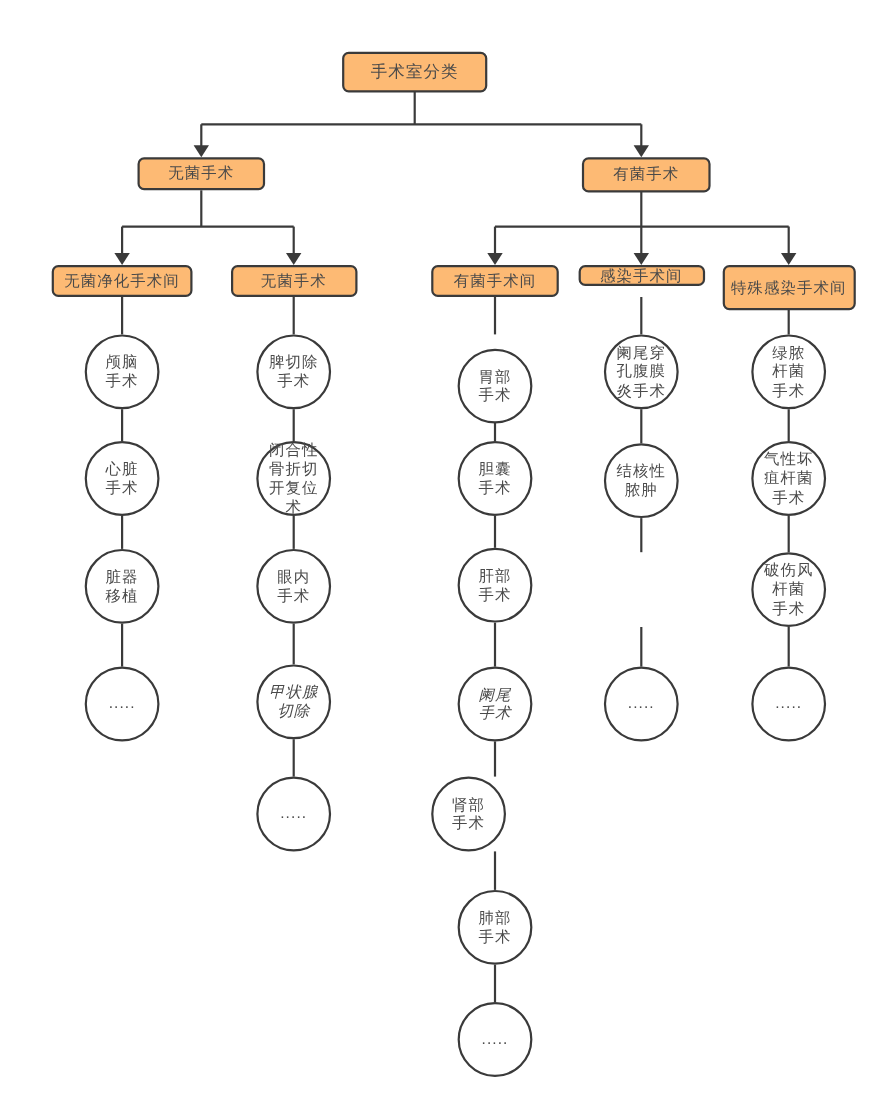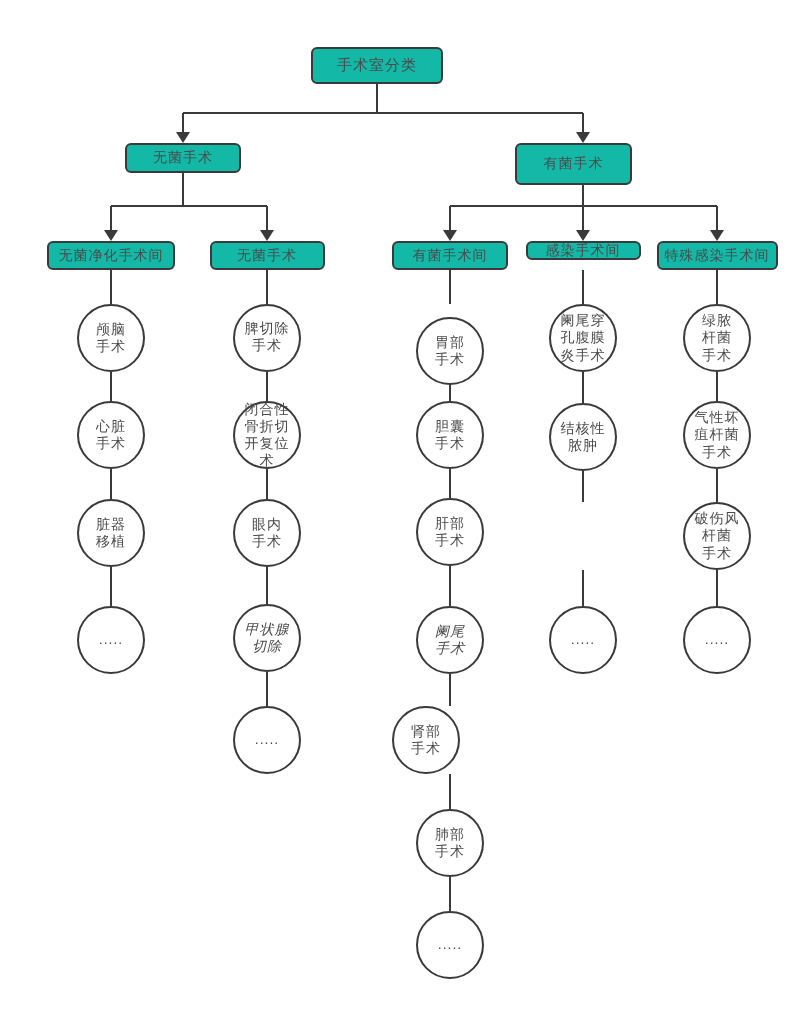--- a/index.html
+++ b/index.html
@@ -17,21 +17,21 @@
   }
   #wires {
     position: absolute;
     left: 0; top: 0;
     width: 812px; height: 1015px;
     pointer-events: none;
   }
   .node-box {
     position: absolute;
     box-sizing: border-box;
-    background: #14b8a6;
+    background: #fdba74;
     border: 2px solid #3a3a3a;
     border-radius: 6px;
     display: flex;
     align-items: center;
     justify-content: center;
     font-size: 14px;
     letter-spacing: 1px;
     color: #4a4a4a;
     white-space: nowrap;
     z-index: 2;
@@ -105,31 +105,31 @@
       <line x1="583" y1="372" x2="583" y2="403" stroke="#3a3a3a" stroke-width="2"></line>
       <line x1="583" y1="471" x2="583" y2="502" stroke="#3a3a3a" stroke-width="2"></line>
       <line x1="583" y1="570" x2="583" y2="606" stroke="#3a3a3a" stroke-width="2"></line>
       <line x1="717" y1="270" x2="717" y2="304" stroke="#3a3a3a" stroke-width="2"></line>
       <line x1="717" y1="372" x2="717" y2="401" stroke="#3a3a3a" stroke-width="2"></line>
       <line x1="717" y1="469" x2="717" y2="502" stroke="#3a3a3a" stroke-width="2"></line>
       <line x1="717" y1="570" x2="717" y2="606" stroke="#3a3a3a" stroke-width="2"></line>
     </svg>
 <div class="node-box root" style="left: 311px; top: 46.5px; width: 132px; height: 37px;">手术室分类</div>
     <div class="node-box" style="left: 125px; top: 143px; width: 116px; height: 30px;">无菌手术</div>
-    <div class="node-box" style="left: 515px; top: 143px; width: 117px; height: 42px;">有菌手术</div>
+    <div class="node-box" style="left: 529px; top: 143px; width: 117px; height: 32px;">有菌手术</div>
     <div class="node-box" style="left: 47px; top: 241px; width: 128px; height: 29px;">无菌净化手术间</div>
     <div class="node-circle" style="left: 77px; top: 304px;">颅脑
 手术</div>
     <div class="node-circle" style="left: 77px; top: 401px;">心脏
 手术</div>
     <div class="node-circle" style="left: 77px; top: 499px;">脏器
 移植</div>
     <div class="node-circle" style="left: 77px; top: 606px;">.....</div>
     <div class="node-box" style="left: 209.5px; top: 241px; width: 115px; height: 29px;">无菌手术</div>
-    <div class="node-circle" style="left: 233px; top: 304px; font-family: Liberation Mono, monospace;">脾切除
+    <div class="node-circle" style="left: 233px; top: 304px;">脾切除
 手术</div>
     <div class="node-circle" style="left: 233px; top: 401px;">闭合性
 骨折切
 开复位
 术</div>
     <div class="node-circle" style="left: 233px; top: 499px;">眼内
 手术</div>
     <div class="node-circle" style="left: 233px; top: 604px; font-style: italic;">甲状腺
 切除</div>
     <div class="node-circle" style="left: 233px; top: 706px;">.....</div>
@@ -147,21 +147,21 @@
     <div class="node-circle" style="left: 416px; top: 809px;">肺部
 手术</div>
     <div class="node-circle" style="left: 416px; top: 911px;">.....</div>
     <div class="node-box" style="left: 525.5px; top: 241px; width: 115px; height: 19px;">感染手术间</div>
     <div class="node-circle" style="left: 549px; top: 304px;">阑尾穿
 孔腹膜
 炎手术</div>
     <div class="node-circle" style="left: 549px; top: 403px;">结核性
 脓肿</div>
     <div class="node-circle" style="left: 549px; top: 606px;">.....</div>
-    <div class="node-box" style="left: 656.5px; top: 241px; width: 121px; height: 29px;">特殊感染手术间</div>
+    <div class="node-box" style="left: 656.5px; top: 241px; width: 121px; height: 41px;">特殊感染手术间</div>
     <div class="node-circle" style="left: 683px; top: 304px;">绿脓
 杆菌
 手术</div>
     <div class="node-circle" style="left: 683px; top: 401px;">气性坏
 疽杆菌
 手术</div>
     <div class="node-circle" style="left: 683px; top: 502px;">破伤风
 杆菌
 手术</div>
     <div class="node-circle" style="left: 683px; top: 606px;">.....</div>

